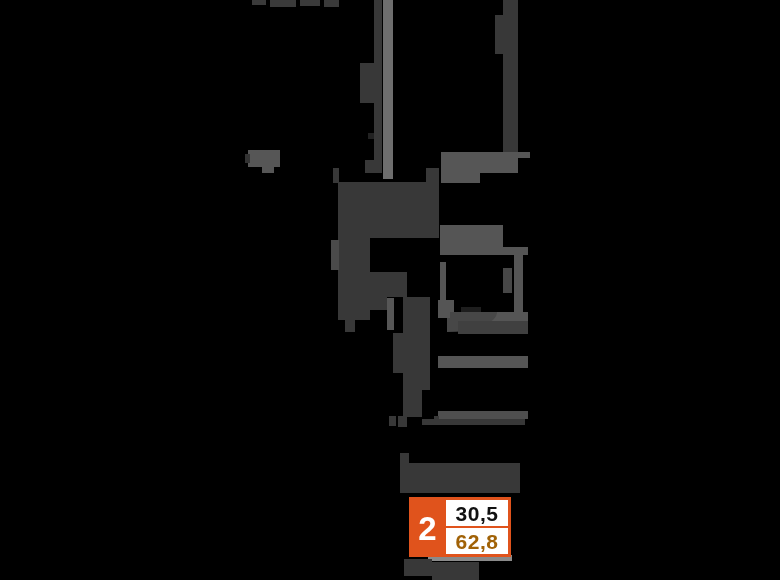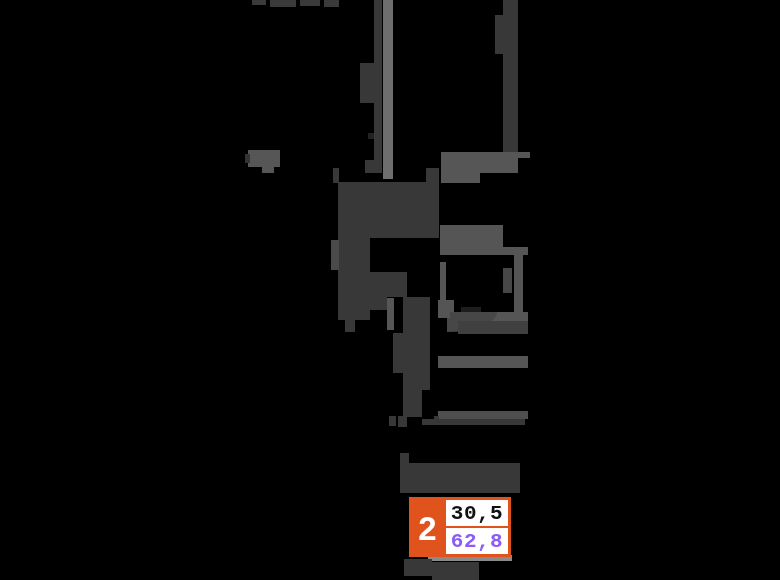--- a/index.html
+++ b/index.html
@@ -23,21 +23,21 @@
     cursor: pointer;
   }
   .badge-rooms {
     width: 31px;
     display: flex; align-items: center; justify-content: center;
     font-weight: bold; font-size: 33px; line-height: 1;
     padding-top: 2px;
   }
   .badge-areas {
     flex: 1;
-    display: flex; flex-direction: column; gap: 2px; font-family: Liberation Mono, monospace;
+    display: flex; flex-direction: column; gap: 2px;
   }
   .badge-area {
     flex: 1;
     background: #ffffff;
     display: flex; align-items: center; justify-content: center;
     font-weight: bold; font-size: 21px; line-height: 1;
     letter-spacing: 0.5px;
   }
 </style>
 </head>
@@ -96,17 +96,17 @@
       <div class="shape" style="left: 400px; top: 463px; width: 120px; height: 30px; background: rgb(56, 56, 56);"></div>
       <div class="shape" style="left: 428px; top: 555px; width: 84px; height: 6px; background: rgb(138, 138, 138);"></div>
       <div class="shape" style="left: 404px; top: 559px; width: 28px; height: 17px; background: rgb(56, 56, 56);"></div>
       <div class="shape" style="left: 432px; top: 562px; width: 47px; height: 18px; background: rgb(56, 56, 56);"></div>
     </div>
 
   <div class="badge" style="background-color: rgb(224, 83, 28); border-color: rgb(224, 83, 28);">
     <div class="badge-rooms" style="color: rgb(255, 255, 255);">2</div>
     <div class="badge-areas">
       <div class="badge-area" style="color: rgb(17, 17, 17); background-color: rgb(255, 255, 255);">30,5</div>
-      <div class="badge-area" style="color: #8b5cf6; background-color: rgb(255, 255, 255);">62,8</div>
+      <div class="badge-area" style="color: #a16207; background-color: rgb(255, 255, 255);">62,8</div>
     </div>
   </div>
 
 </div>
 
 </body></html>

